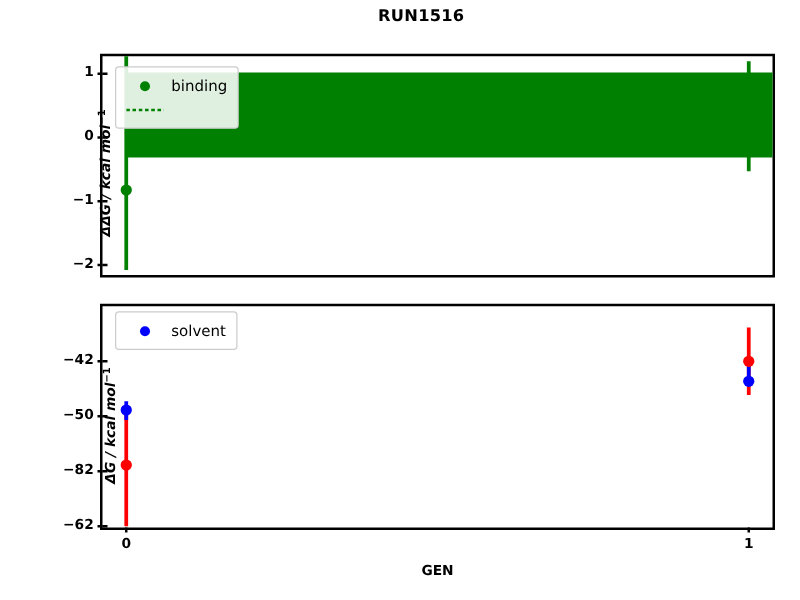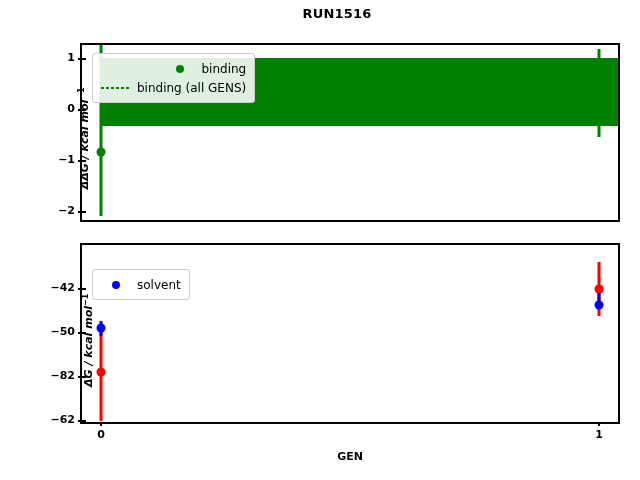--- a/index.html
+++ b/index.html
@@ -63,22 +63,22 @@
   }
 
   
   .legend{
     position:absolute;box-sizing:border-box;
     background:rgba(255,255,255,.88);
     border:1px solid #cccccc;border-radius:3px;
     padding:5px 8px 5px 6px;
   }
   #legend-top{left:10px;top:8px;}
-  #legend-bottom{left:10px;top:24px;}
-  .legend-row{display:flex;align-items:center;height:19px;justify-content:flex-end;}
+  #legend-bottom{left:10px;top:4px;}
+  .legend-row{display:flex;align-items:center;height:19px;}
   .legend-key{width:34px;display:flex;align-items:center;justify-content:center;flex:0 0 34px;}
   .legend-text{font-size:12px;color:#000;white-space:nowrap;padding-left:4px;}
   .key-dot{width:8px;height:8px;border-radius:50%;display:block;}
   .key-dotted{
     width:30px;height:2px;display:block;
     background-image:linear-gradient(to right,currentColor 55%,transparent 55%);
     background-size:5px 2px;
   }
 </style>
 </head>
@@ -132,21 +132,20 @@
         <div class="legend-row">
           <span class="legend-key">
             <span class="key-dot" style="background:#008000;"></span>
           </span>
           <span class="legend-text">binding</span>
         </div>
         <div class="legend-row">
           <span class="legend-key" style="color:#008000;">
             <span class="key-dotted"></span>
           </span>
-          <span class="legend-text">binding (all GENS)</span>
         </div>
       </div>
 
     </div>
   </div>
 
   <div class="axes" id="axes-bottom">
 
     <div class="ylabel" id="ylabel-bottom">
       <span class="ital">ΔG / kcal mol</span><span class="sup">−1</span>

